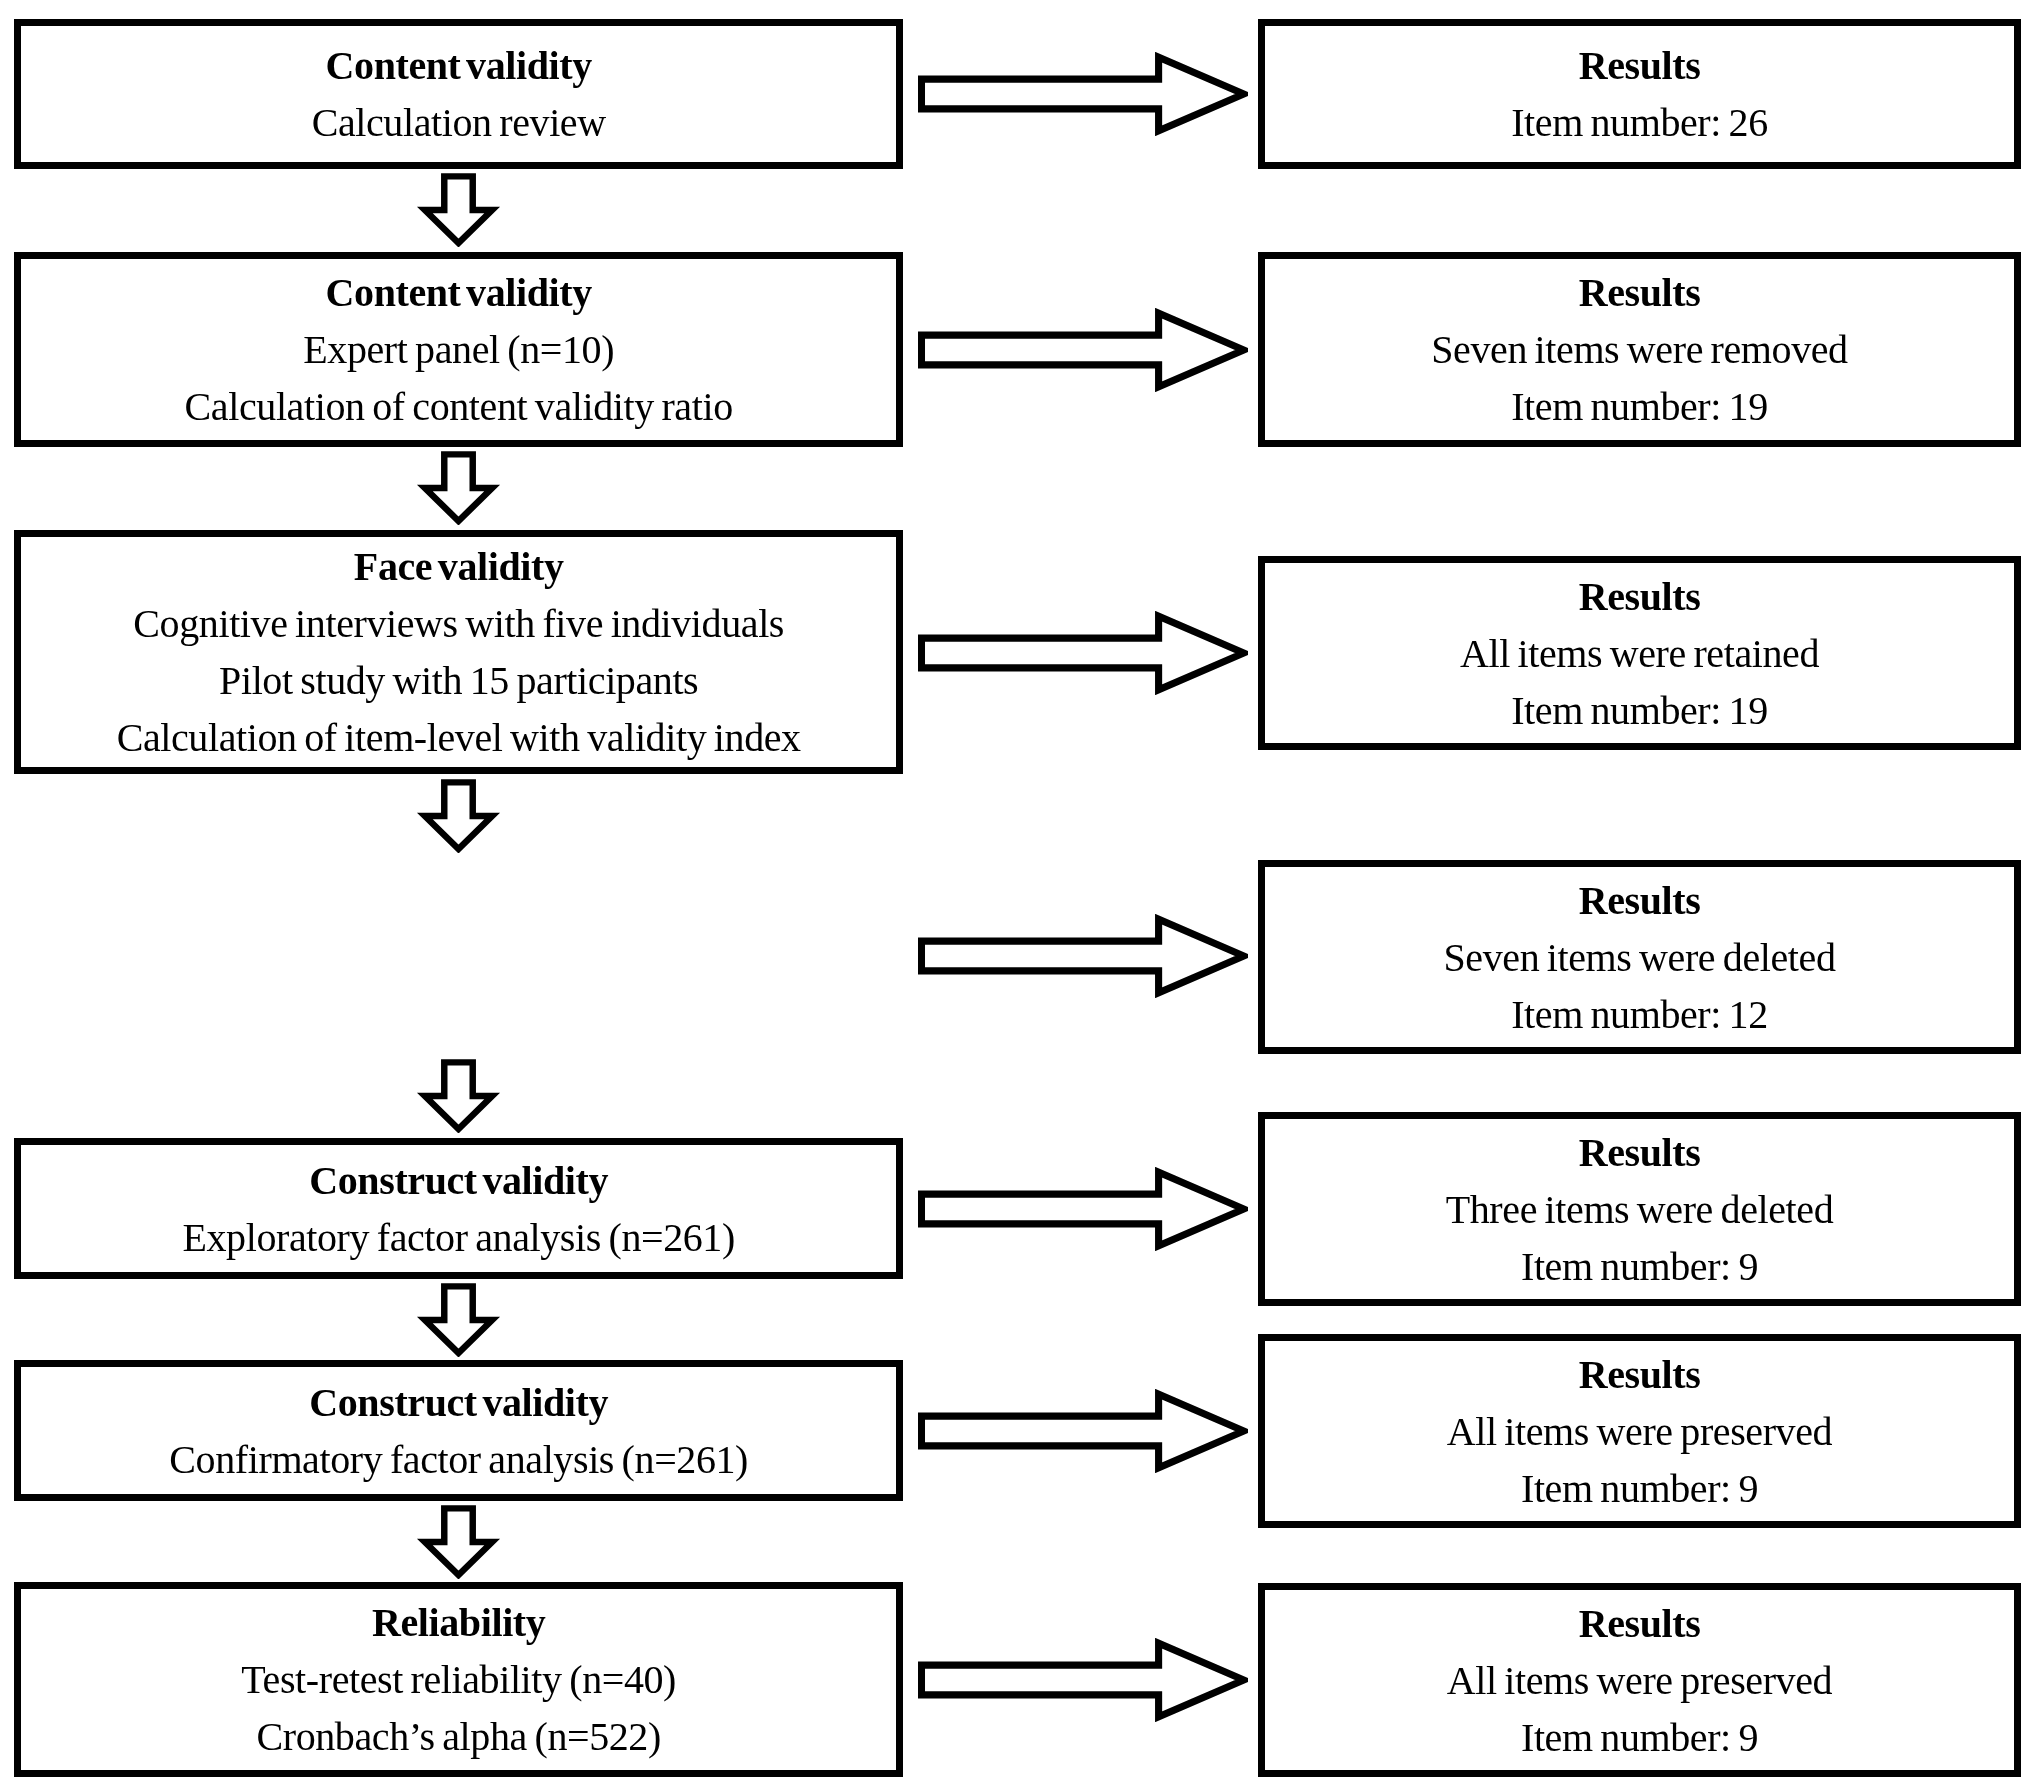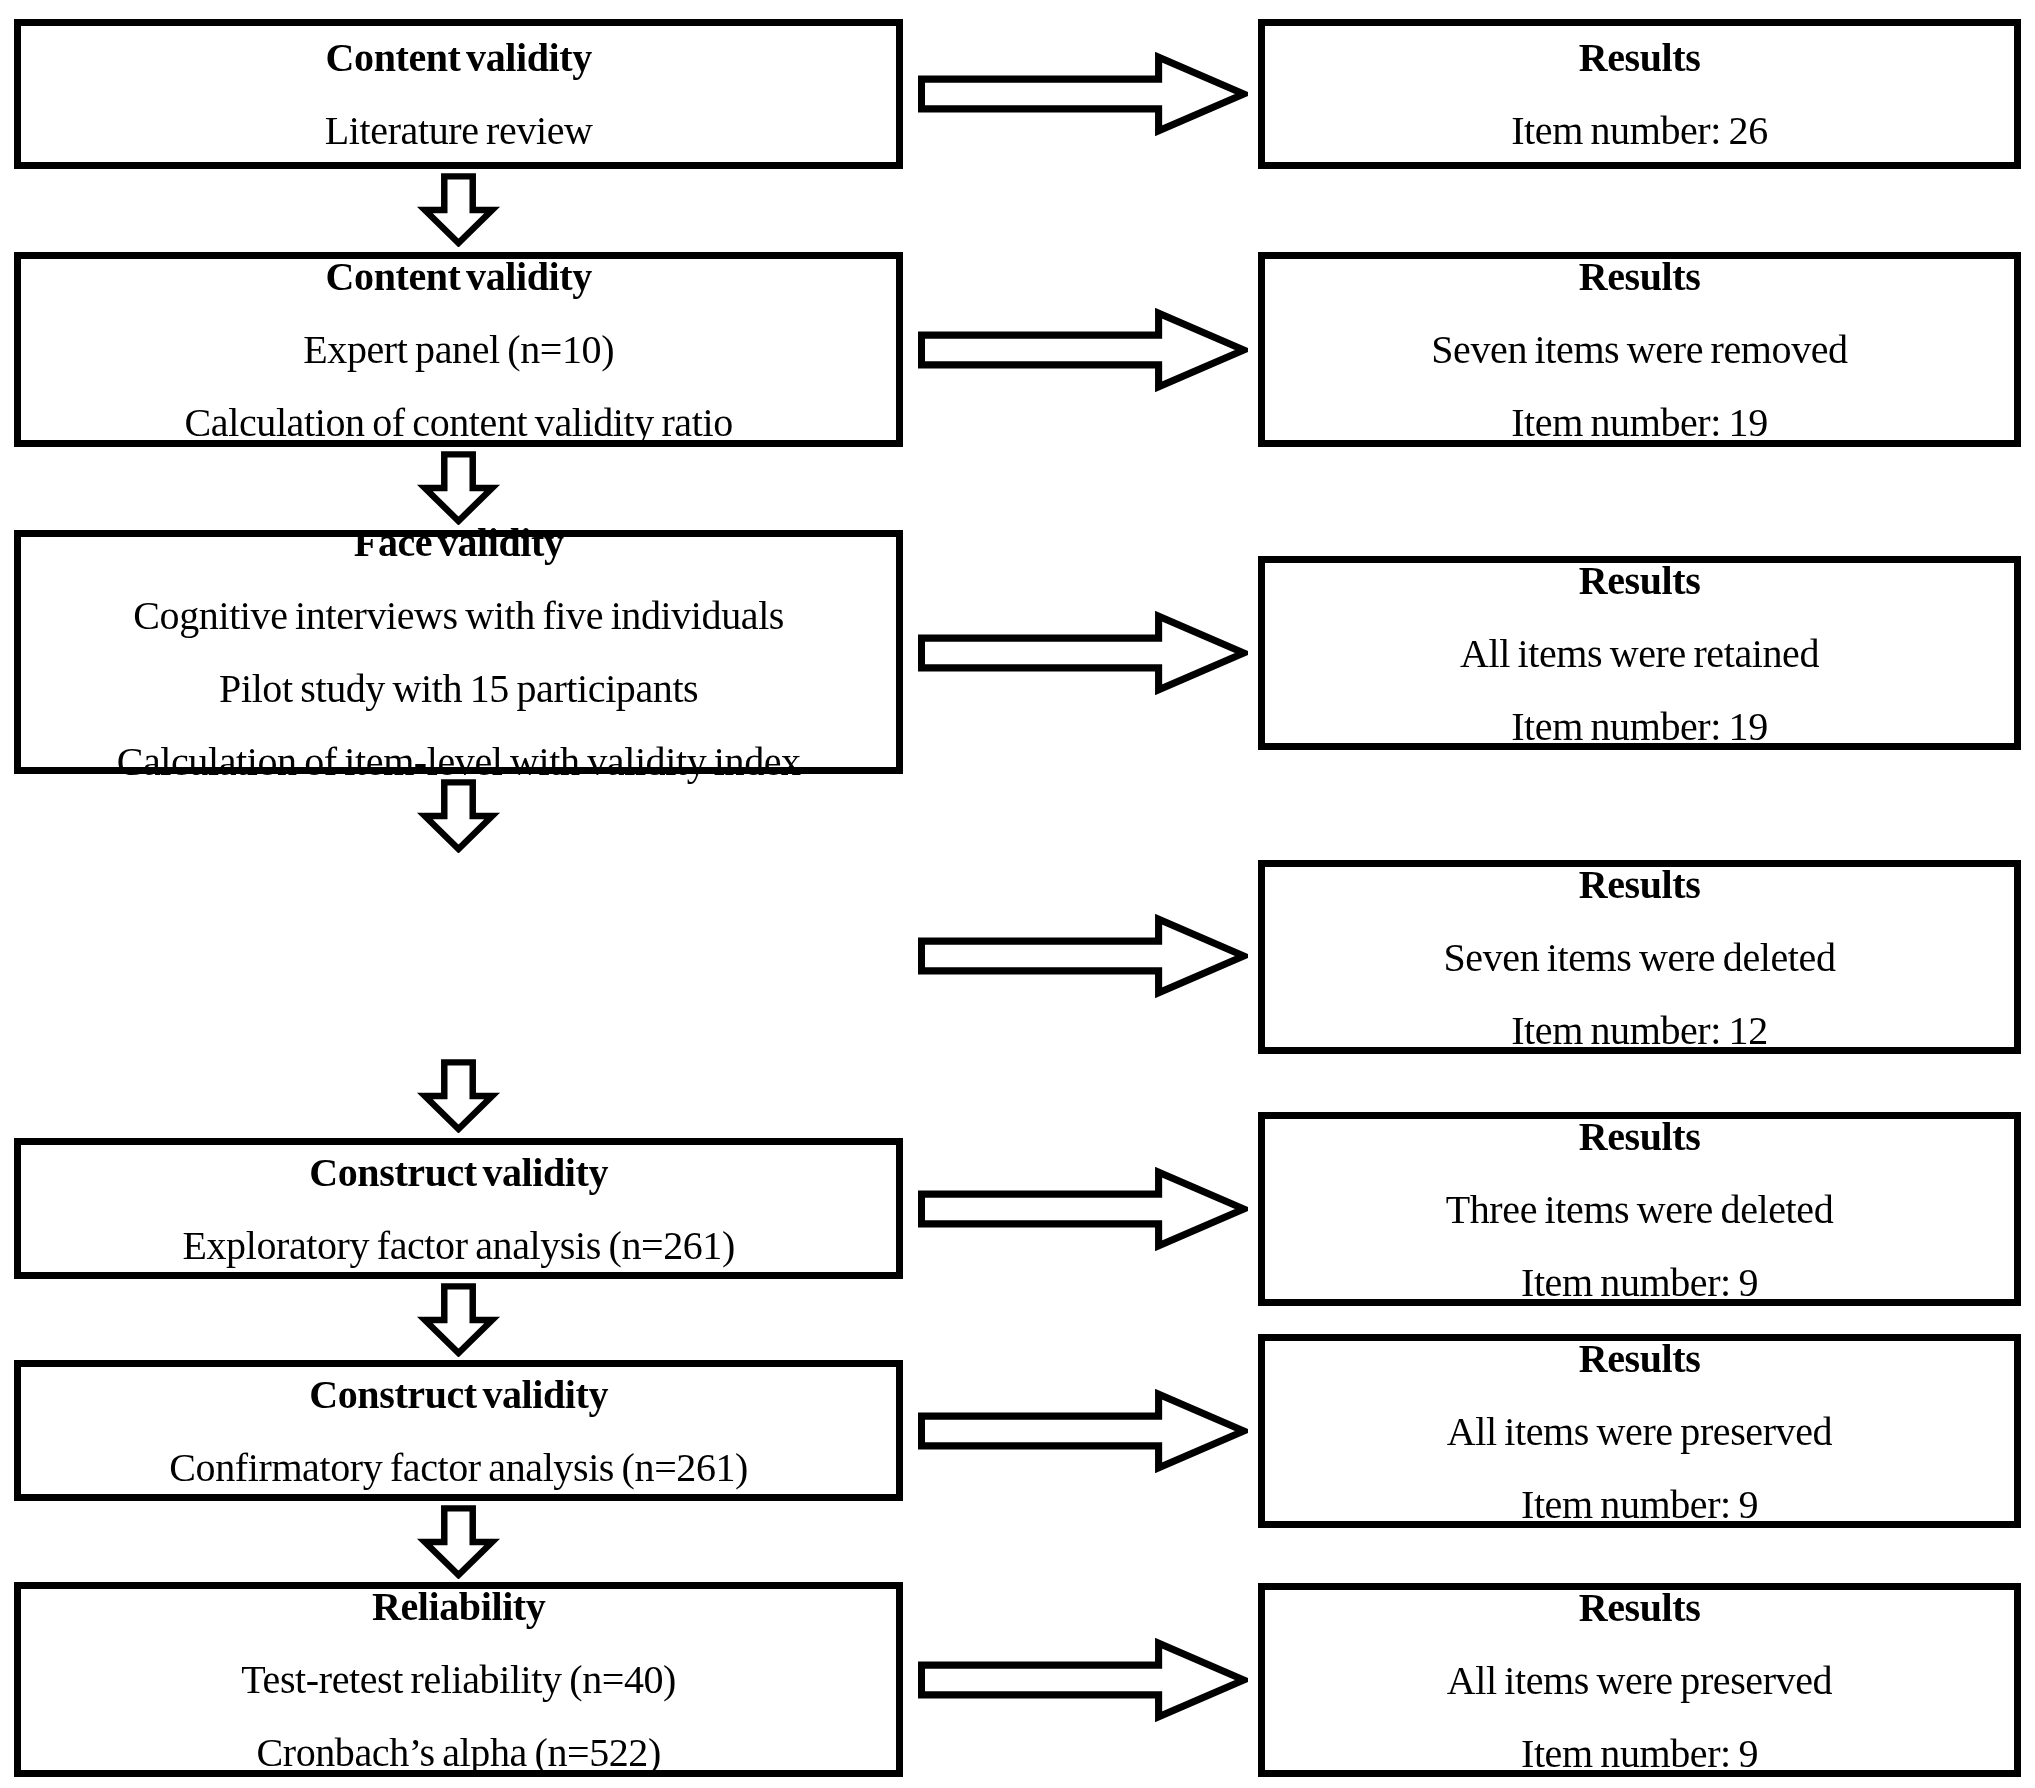--- a/index.html
+++ b/index.html
@@ -19,21 +19,20 @@
     position: absolute;
     border: 7.8px solid #000000;
     background: #ffffff;
     box-sizing: border-box;
     display: flex;
     flex-direction: column;
     justify-content: center;
     align-items: center;
     text-align: center;
     padding: 0 8px;
-    gap: 16px;
   }
   .box-left  { left: 14.2px;   width: 889px; }
   .box-right { left: 1258px; width: 763px; }
   .box-title {
     font-weight: bold;
     font-size: 40px;
     line-height: 57px;
     word-spacing: -0.1em;
     letter-spacing: -0.01em;
     white-space: nowrap;
@@ -57,21 +56,21 @@
     height: 74px;
   }
 </style>
 </head>
 <body>
 
 <div class="canvas">
 
   <div class="box box-left" style="top:19.4px;height:150px;">
     <div class="box-title">Content validity</div>
-    <div class="box-line">Literature review</div>
+    <div class="box-line">Calculation review</div>
   </div>
   <svg class="harrow" style="top:52px;" viewBox="0 0 510 130">
     <path d="M5,42 H372 V8 L504,65 L372,122 V88 H5 Z" fill="#ffffff" stroke="#000000" stroke-width="11"></path>
   </svg>
   <div class="box box-right" style="top:19.4px;height:150px;">
     <div class="box-title">Results</div>
     <div class="box-line">Item number: 26</div>
   </div>
 
   <svg class="varrow" style="top:173px;" viewBox="0 0 150 114">

